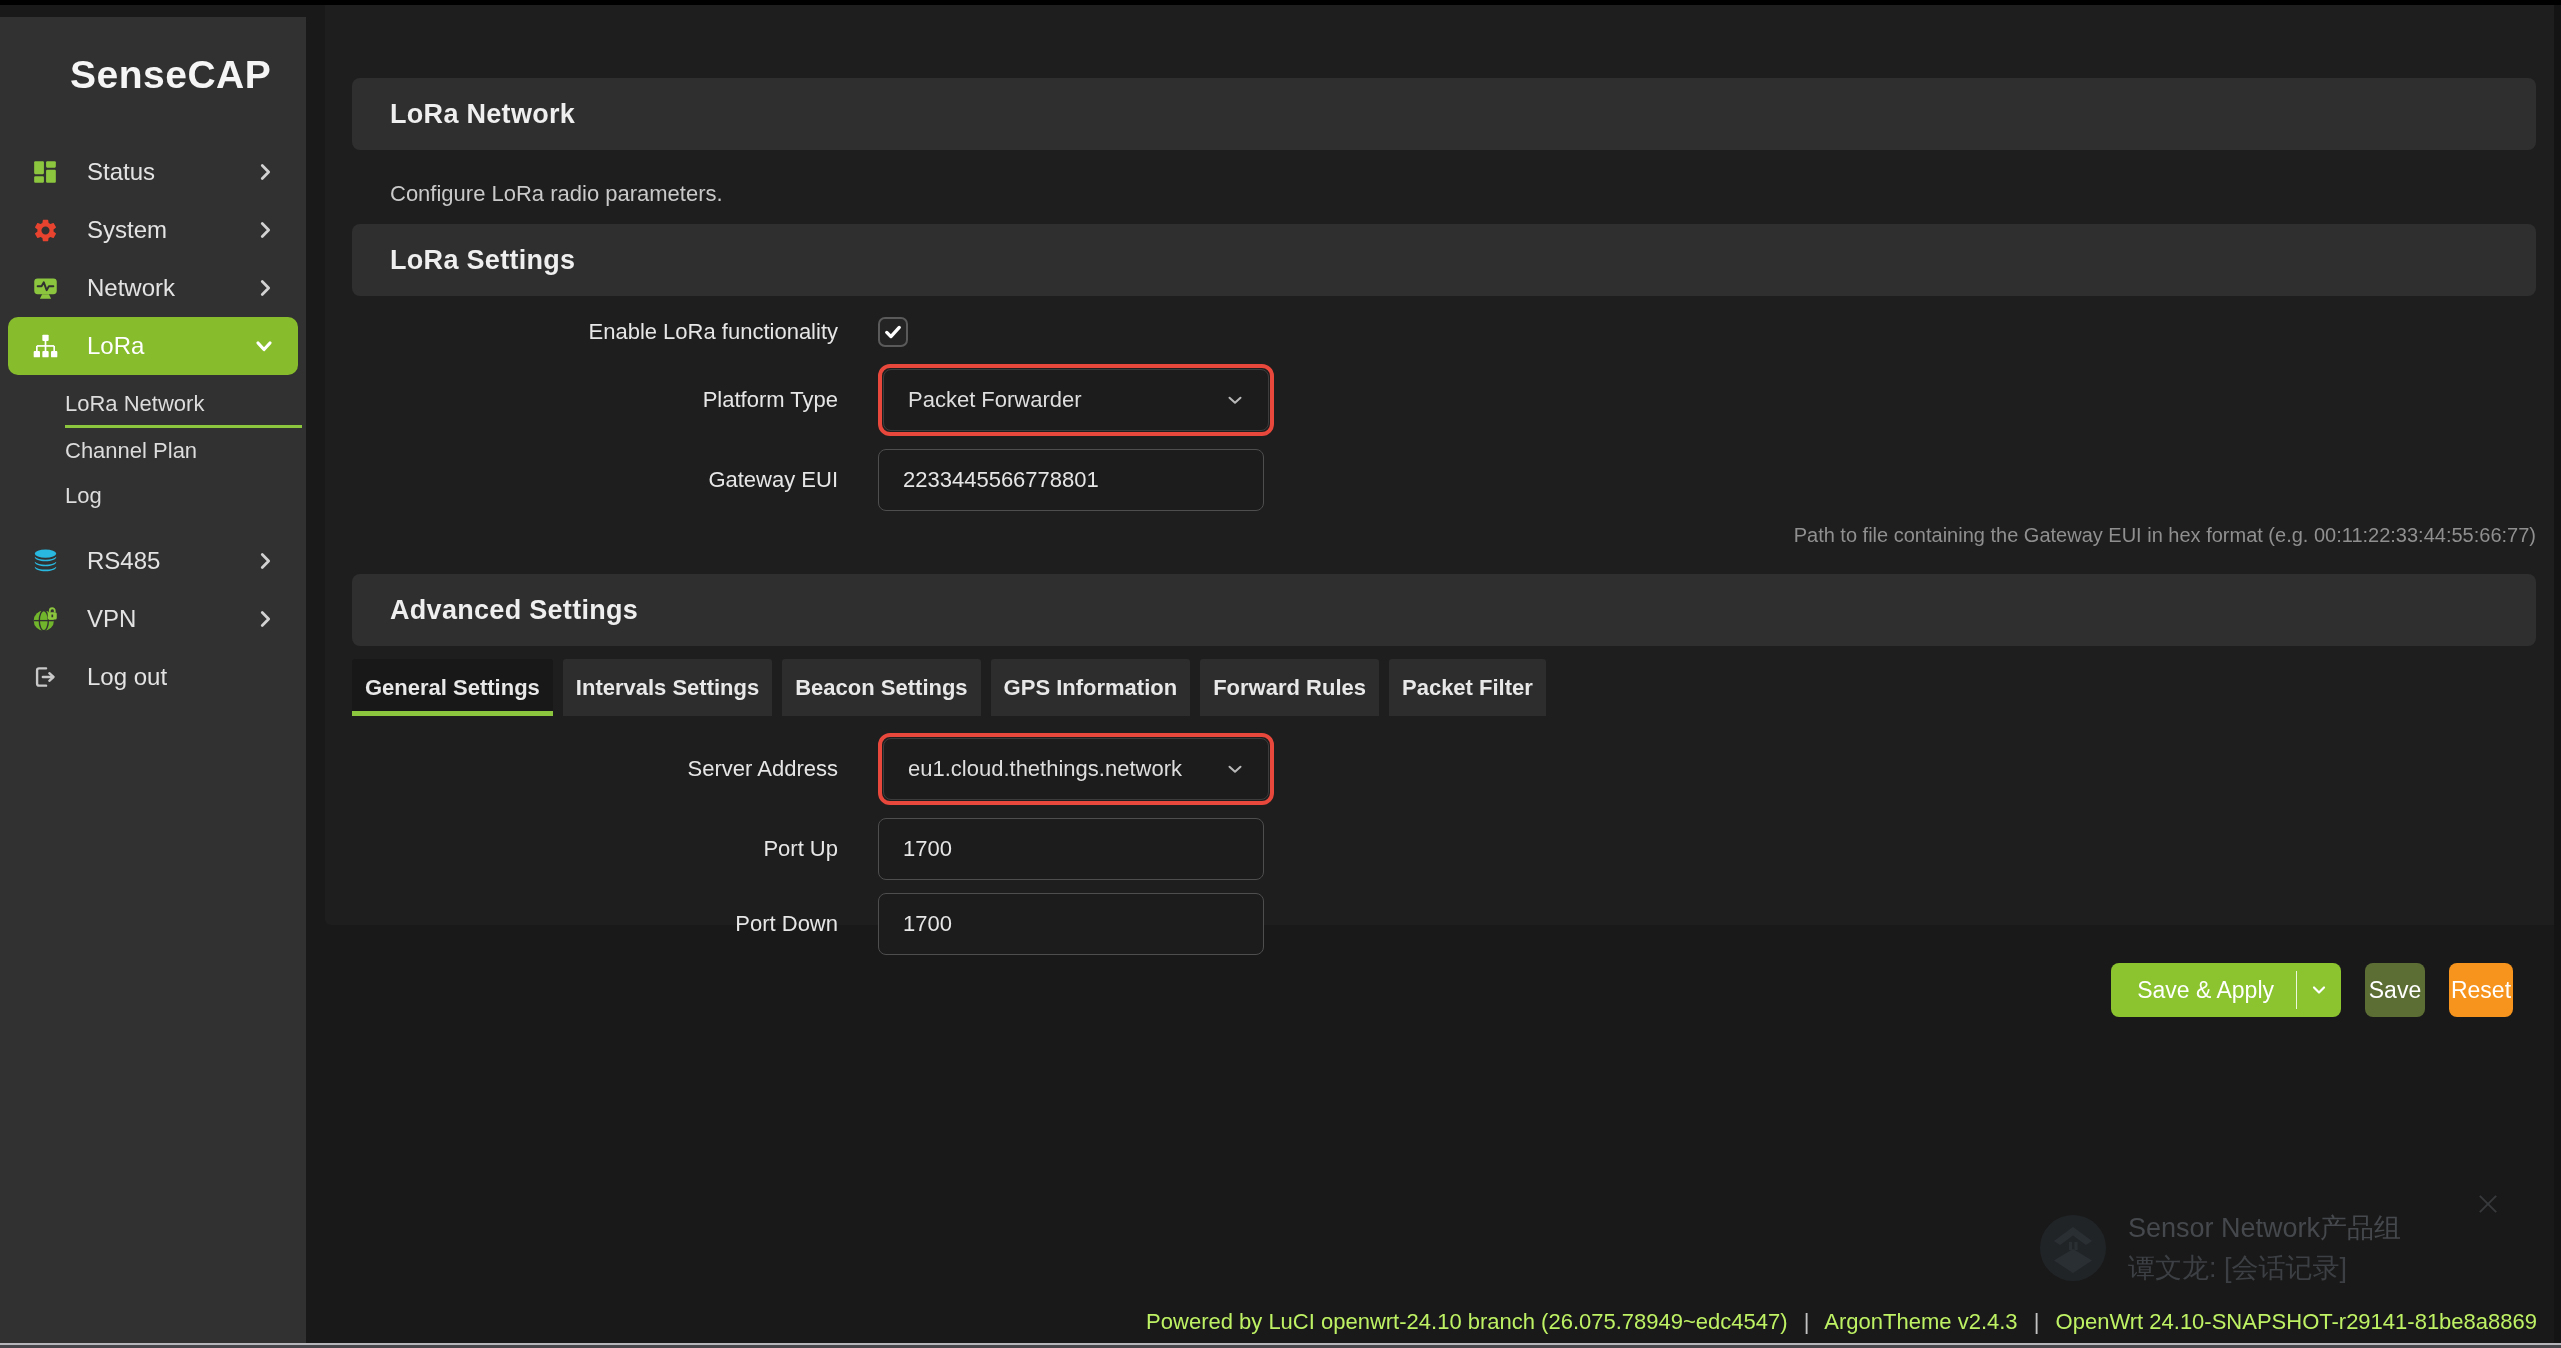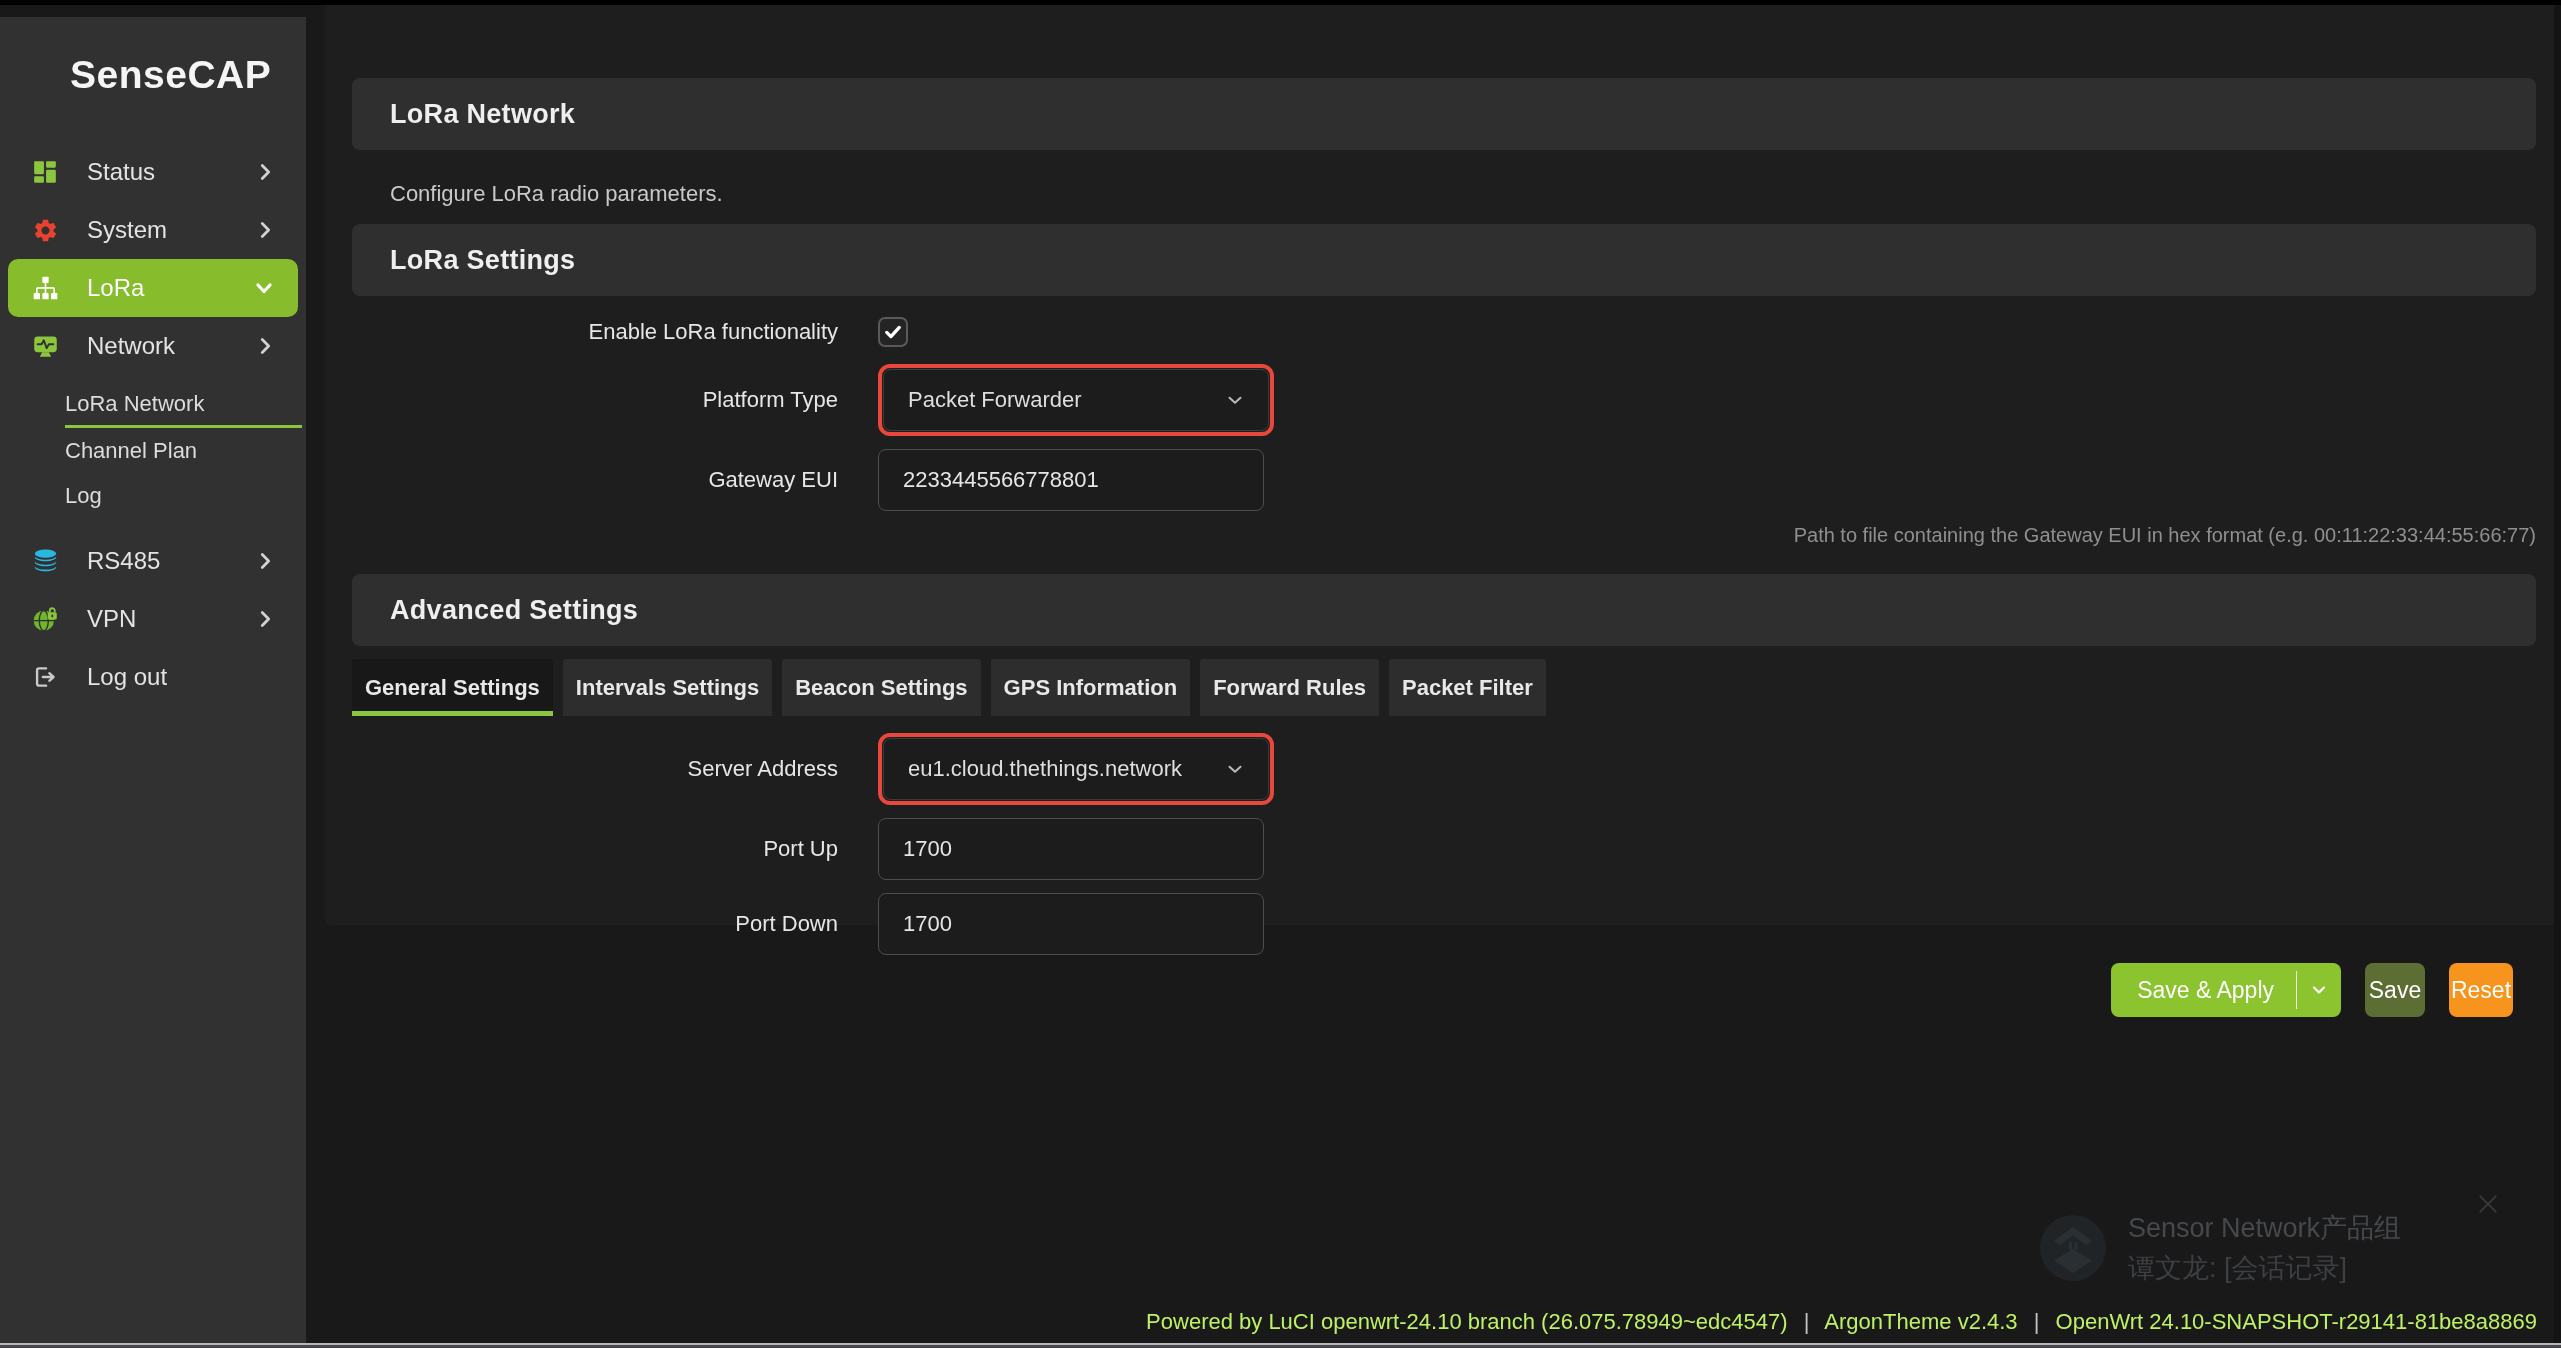--- a/index.html
+++ b/index.html
@@ -127,20 +127,36 @@
           </svg>
       </span>
       <span class="mi-label">System</span>
       <span class="mi-chev">
         <svg width="22" height="22" viewBox="0 0 24 24">
             <polyline points="9,5 16,12 9,19" fill="none" stroke="#d2d2d2" stroke-width="3" stroke-linecap="round" stroke-linejoin="round"></polyline>
           </svg>
       </span>
     </div>
 
+    <div class="menu-item">
+      <span class="mi-icon">
+        <svg width="27" height="27" viewBox="0 0 24 24">
+            <rect x="2" y="3" width="20" height="14" rx="3" fill="#8cc63f"></rect>
+            <polyline points="5,10 8.5,10 10.5,6.5 13,13.5 15,10 19,10" fill="none" stroke="#313131" stroke-width="1.7" stroke-linejoin="round" stroke-linecap="round"></polyline>
+            <path d="M9 17 L15 17 L17 21 L7 21 Z" fill="#8cc63f"></path>
+          </svg>
+      </span>
+      <span class="mi-label">Network</span>
+      <span class="mi-chev">
+        <svg width="22" height="22" viewBox="0 0 24 24">
+            <polyline points="9,5 16,12 9,19" fill="none" stroke="#d2d2d2" stroke-width="3" stroke-linecap="round" stroke-linejoin="round"></polyline>
+          </svg>
+      </span>
+    </div>
+
     <div class="menu-item active">
       <span class="mi-icon">
         <svg width="27" height="27" viewBox="0 0 24 24">
             <g fill="#fff">
               <rect x="9.2" y="1.5" width="5.6" height="5.6" rx="0.8"></rect>
               <rect x="1.5" y="16" width="5.6" height="5.6" rx="0.8"></rect>
               <rect x="9.2" y="16" width="5.6" height="5.6" rx="0.8"></rect>
               <rect x="16.9" y="16" width="5.6" height="5.6" rx="0.8"></rect>
             </g>
             <g stroke="#fff" stroke-width="1.5" fill="none">
@@ -149,36 +165,20 @@
               <line x1="4.3" y1="11.5" x2="4.3" y2="16"></line>
               <line x1="12" y1="11.5" x2="12" y2="16"></line>
               <line x1="19.7" y1="11.5" x2="19.7" y2="16"></line>
             </g>
           </svg>
       </span>
       <span class="mi-label">LoRa</span>
       <span class="mi-chev">
         <svg width="24" height="24" viewBox="0 0 24 24">
             <polyline points="6,9 12,15.5 18,9" fill="none" stroke="#ffffff" stroke-width="3.2" stroke-linecap="round" stroke-linejoin="round"></polyline>
-          </svg>
-      </span>
-    </div>
-
-    <div class="menu-item">
-      <span class="mi-icon">
-        <svg width="27" height="27" viewBox="0 0 24 24">
-            <rect x="2" y="3" width="20" height="14" rx="3" fill="#8cc63f"></rect>
-            <polyline points="5,10 8.5,10 10.5,6.5 13,13.5 15,10 19,10" fill="none" stroke="#313131" stroke-width="1.7" stroke-linejoin="round" stroke-linecap="round"></polyline>
-            <path d="M9 17 L15 17 L17 21 L7 21 Z" fill="#8cc63f"></path>
-          </svg>
-      </span>
-      <span class="mi-label">Network</span>
-      <span class="mi-chev">
-        <svg width="22" height="22" viewBox="0 0 24 24">
-            <polyline points="9,5 16,12 9,19" fill="none" stroke="#d2d2d2" stroke-width="3" stroke-linecap="round" stroke-linejoin="round"></polyline>
           </svg>
       </span>
     </div>
 
     <div class="submenu">
       <div class="submenu-item active">
         <span>LoRa Network</span>
       </div>
       <div class="submenu-item">
         <span>Channel Plan</span>

